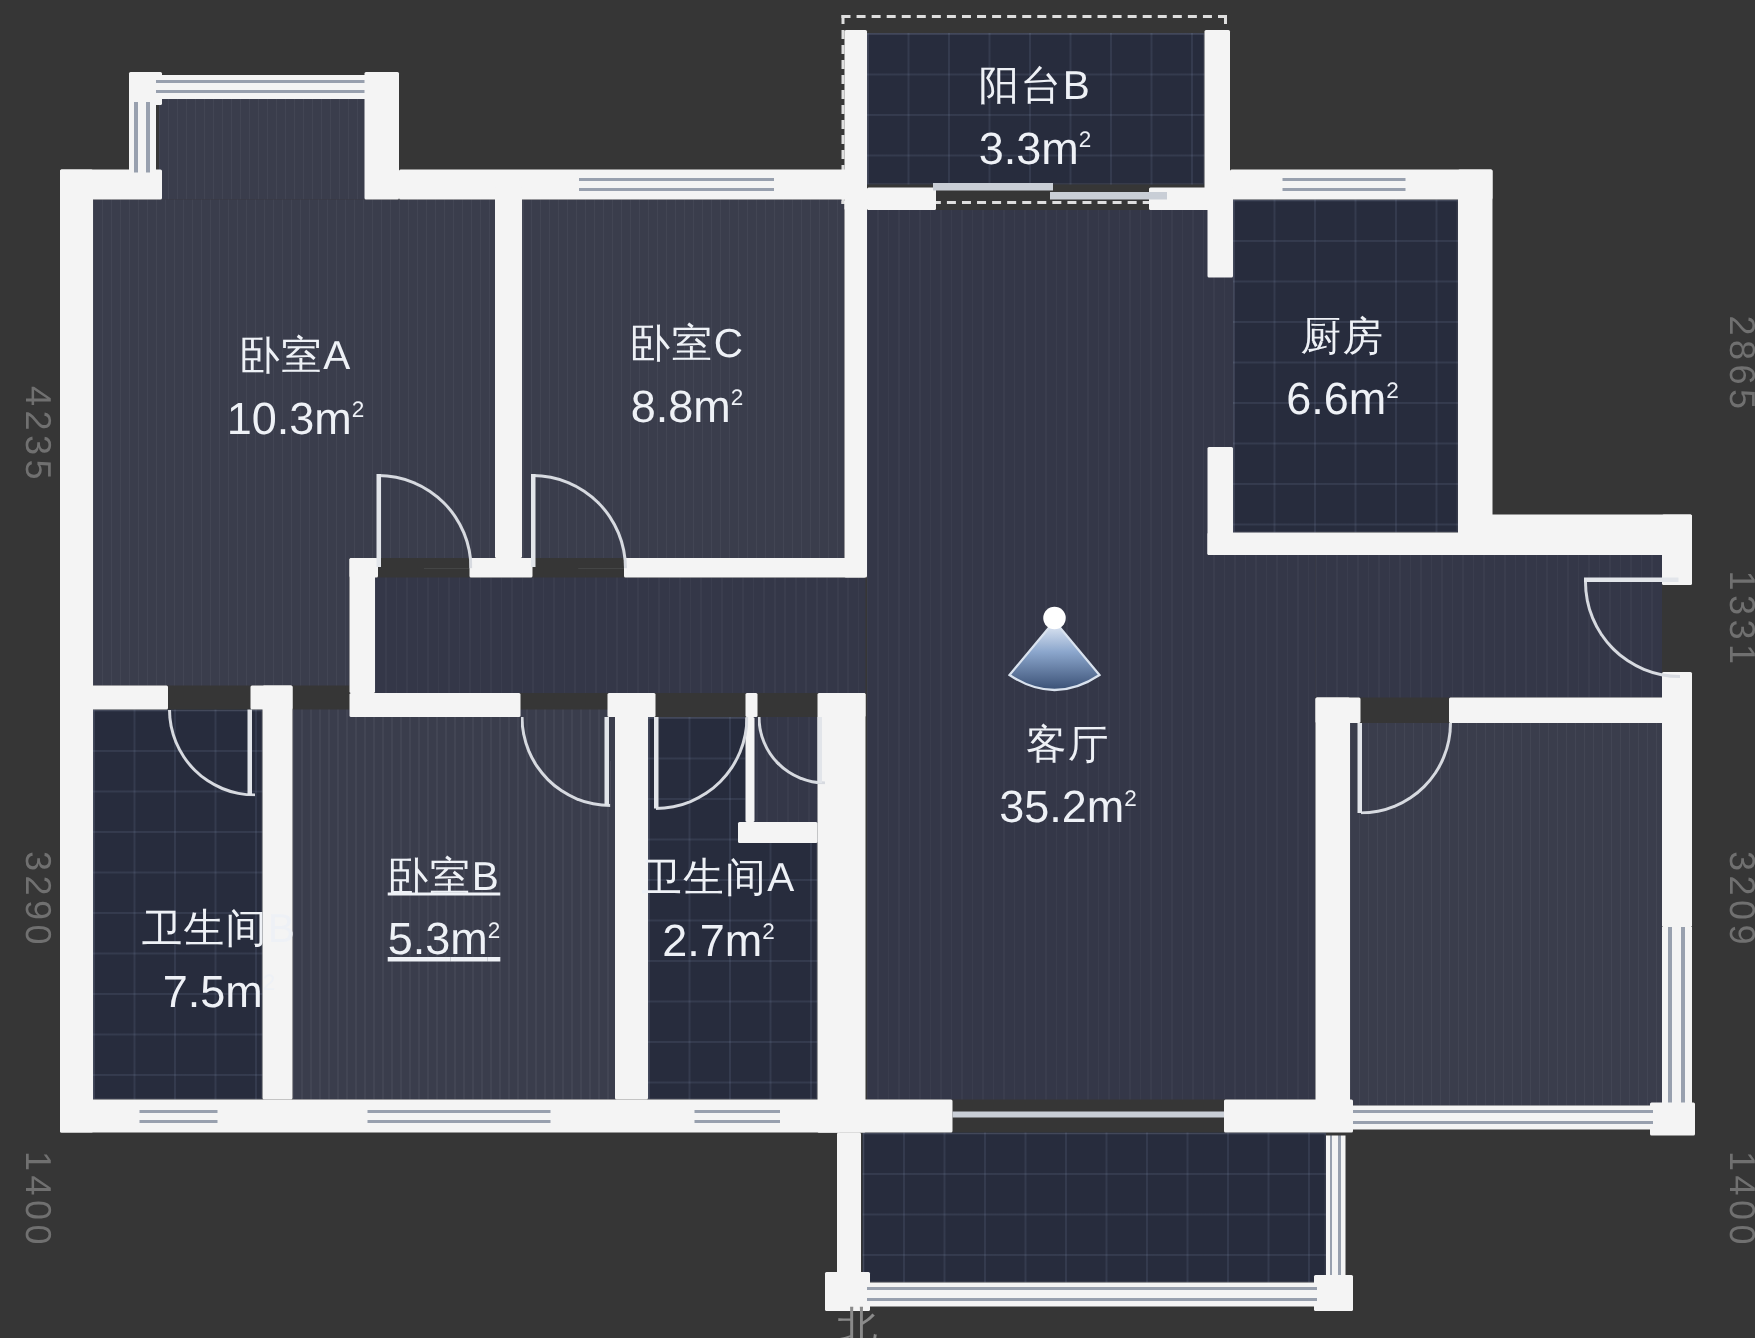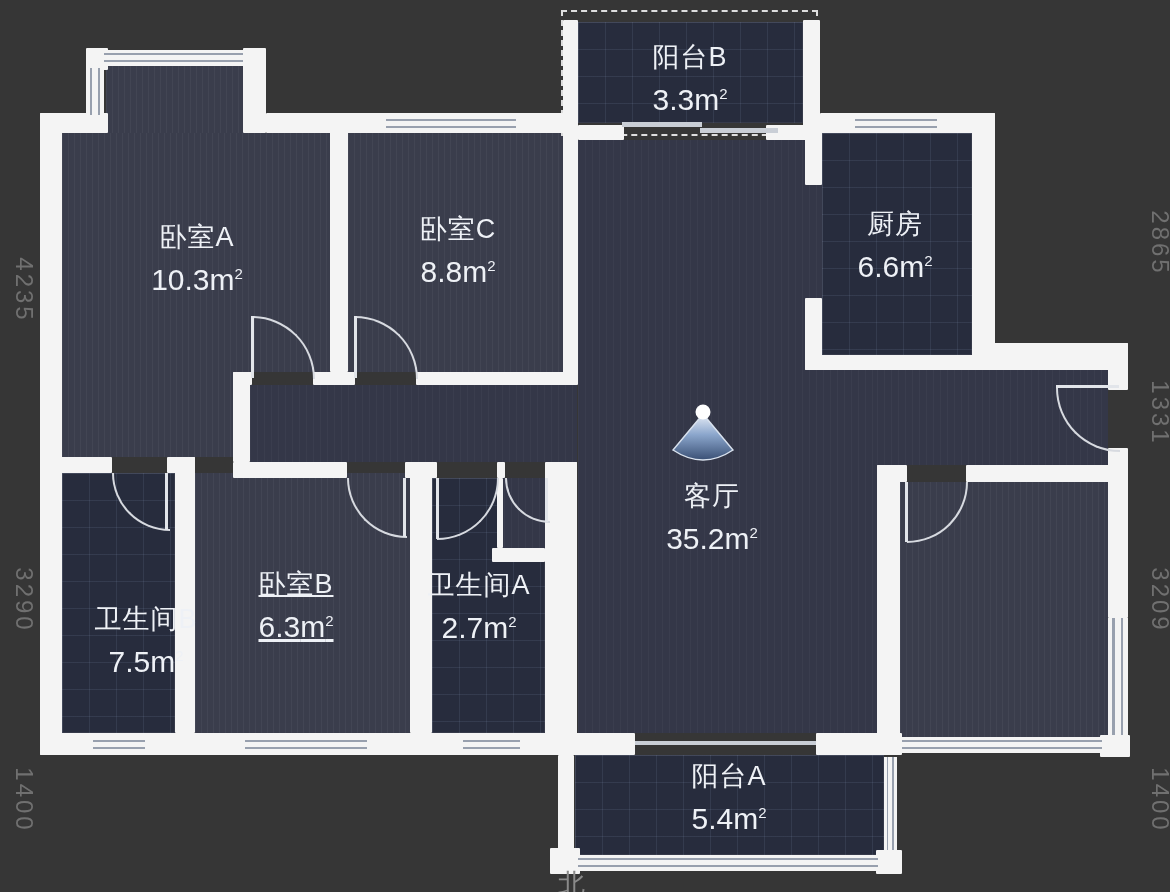--- a/index.html
+++ b/index.html
@@ -165,29 +165,25 @@
   <div class="room-label" style="left:712px;top:517px;">
     <div class="rname">客厅</div>
     <div class="rarea"><span>35.2</span><span>m</span><sup>2</sup></div>
   </div>
   <div class="room-label" style="left:118px;top:640px;margin-left:28px;">
     <div class="rname">卫生间B</div>
     <div class="rarea"><span>7.5</span><span>m</span><sup>2</sup></div>
   </div>
   <div class="room-label" style="left:296px;top:605px;text-decoration:underline;">
     <div class="rname">卧室B</div>
-    <div class="rarea"><span>6.3</span><span>m</span><sup>2</sup></div>
+    <div class="rarea"><span>5.3</span><span>m</span><sup>2</sup></div>
   </div>
   <div class="room-label" style="left:479px;top:606px;">
     <div class="rname">卫生间A</div>
     <div class="rarea"><span>2.7</span><span>m</span><sup>2</sup></div>
-  </div>
-  <div class="room-label" style="left:729px;top:797px;">
-    <div class="rname">阳台A</div>
-    <div class="rarea"><span>5.4</span><span>m</span><sup>2</sup></div>
   </div>
 
   <div class="dim" style="left:10px;top:290px;">4235</div>
   <div class="dim" style="left:10px;top:600px;">3290</div>
   <div class="dim" style="left:10px;top:800px;">1400</div>
   <div class="dim" style="left:1146px;top:243px;">2865</div>
   <div class="dim" style="left:1146px;top:413px;">1331</div>
   <div class="dim" style="left:1146px;top:600px;">3209</div>
   <div class="dim" style="left:1146px;top:800px;">1400</div>
 

